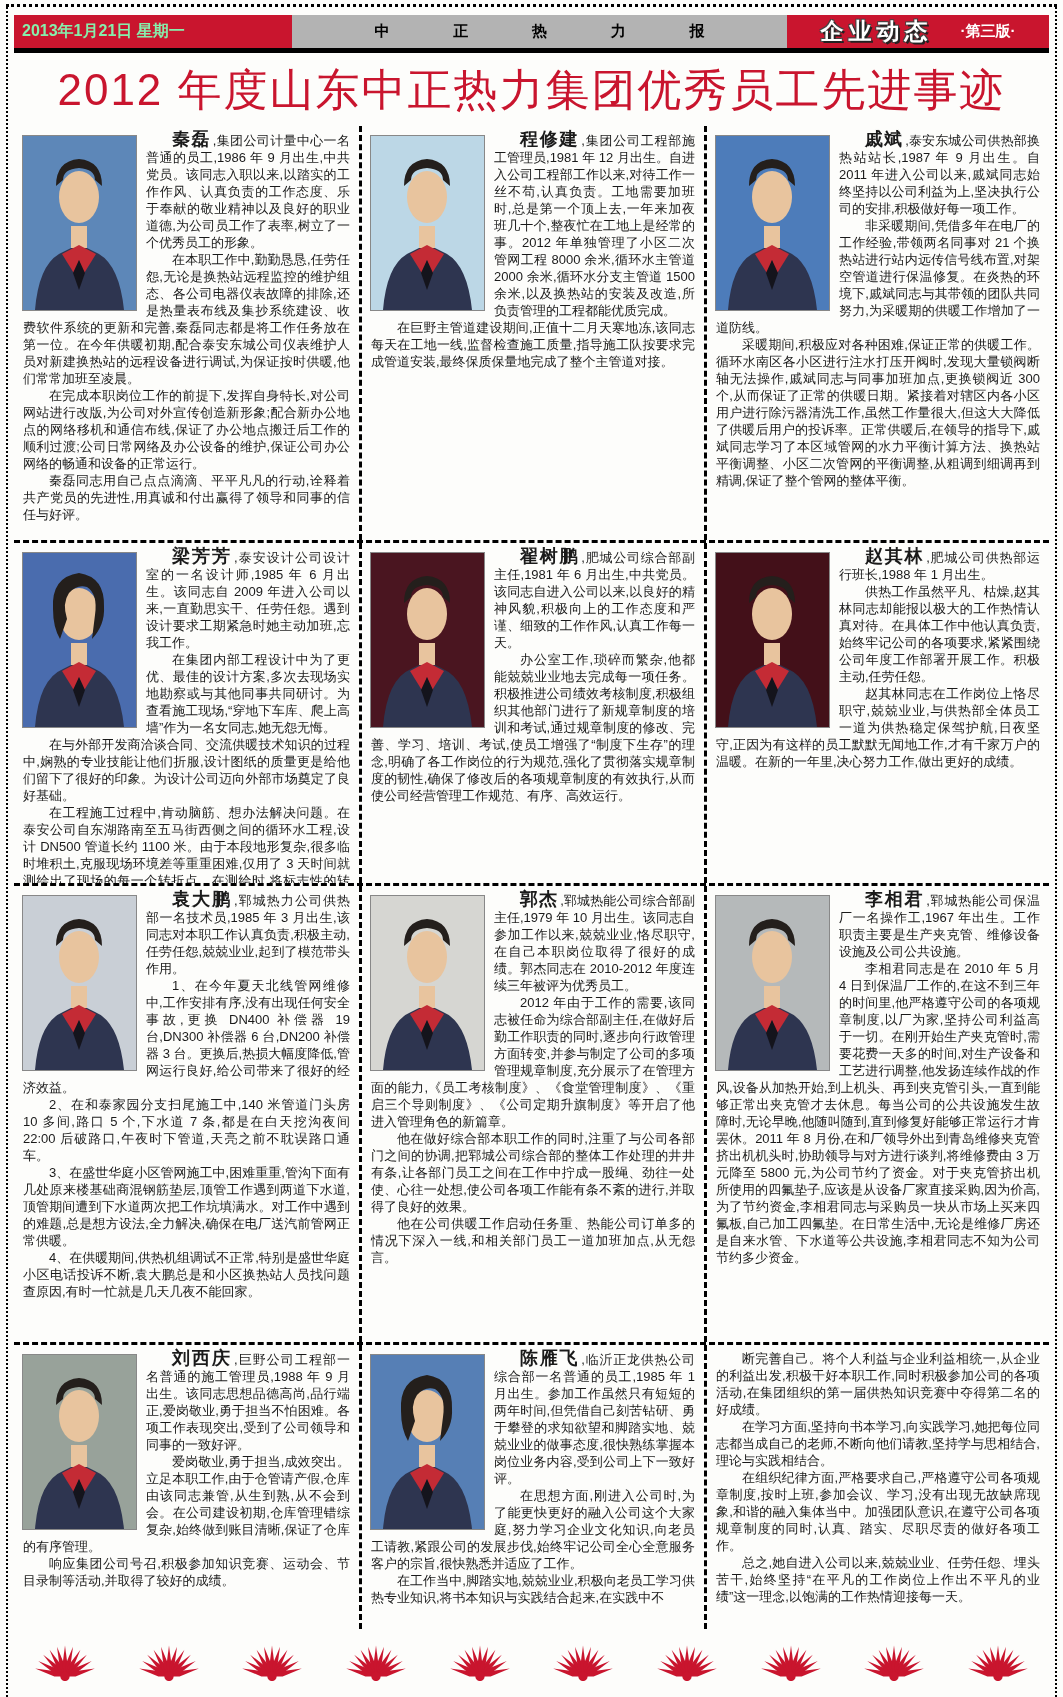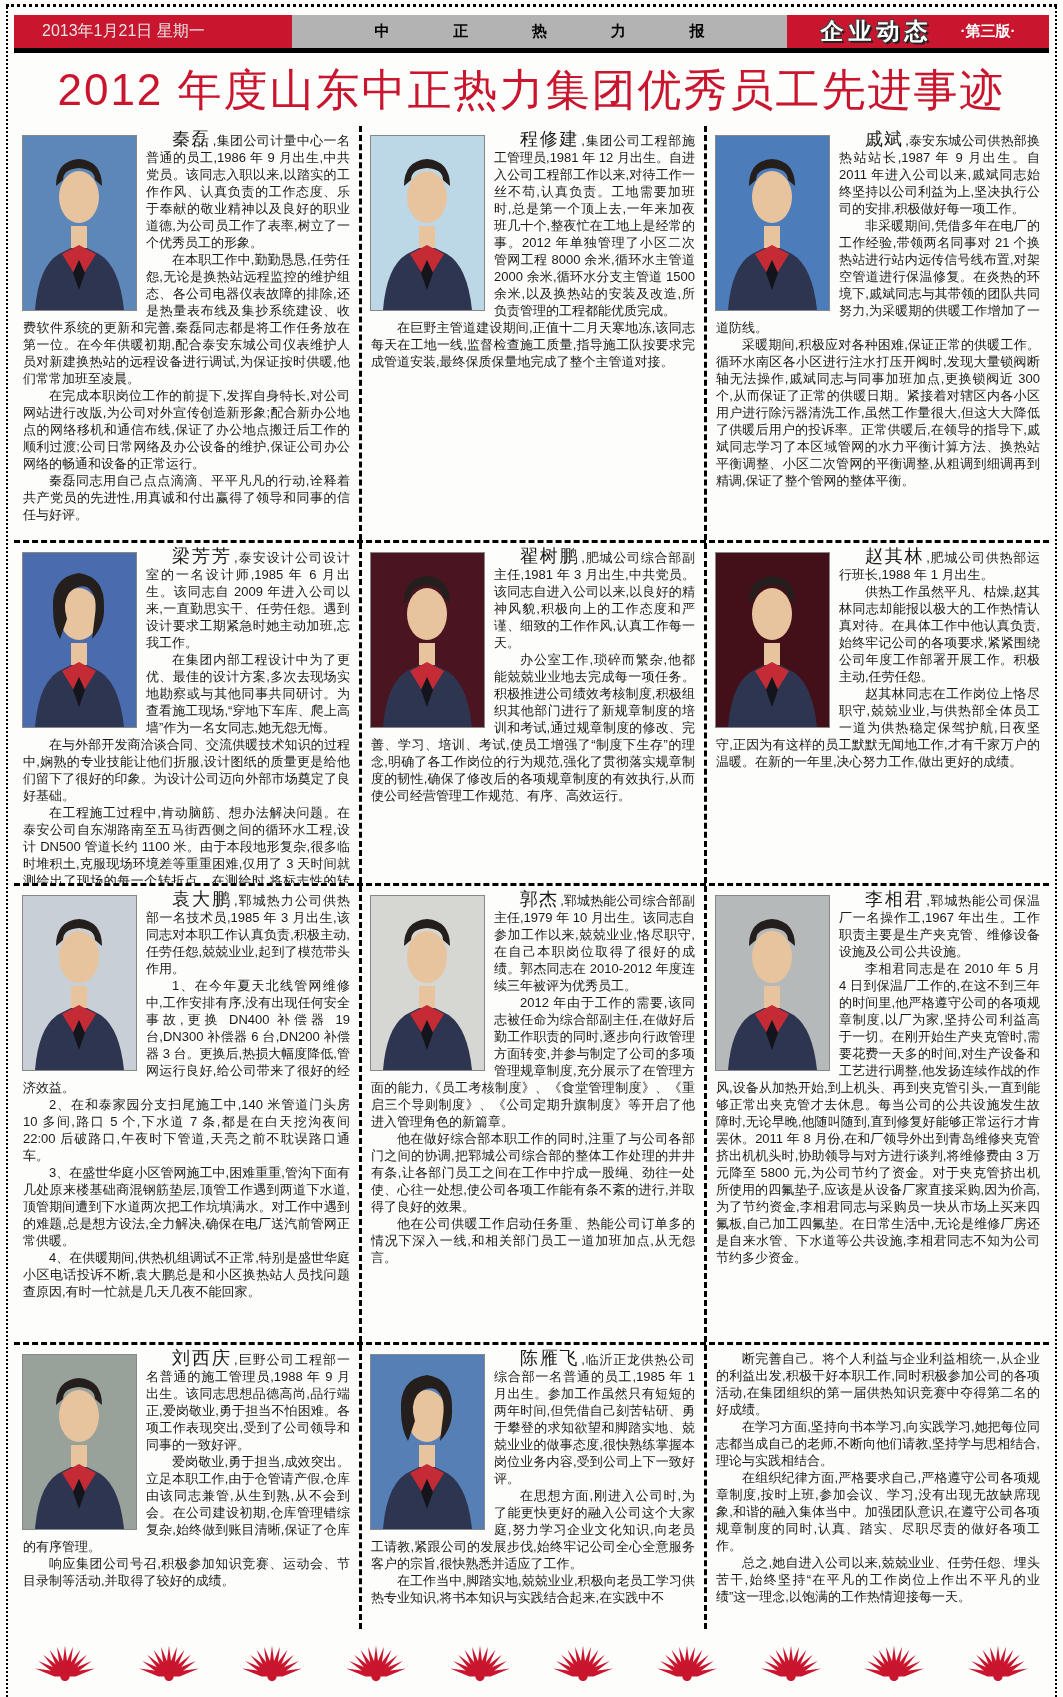--- a/index.html
+++ b/index.html
@@ -4,22 +4,22 @@
 <style>
   *{margin:0;padding:0;box-sizing:border-box}
   html,body{width:1063px;height:1697px;overflow:hidden;background:#fdfdfb;
     font-family:"Liberation Sans",sans-serif;color:#141414}
   .frame{position:absolute;top:4px;left:6px;width:1051px;height:1693px;
     border-top:3px dotted #000;border-left:2px dotted #000;border-right:2px dotted #000;
     padding:8px 6px 0 6px}
   
   .masthead{display:flex;align-items:stretch;background:var(--gray,#b3b3b3);
     border-bottom:5px solid #000;height:38px}
-  .date-block{background:var(--red,#c9152e);color:#e5e5e5;font-weight:normal;font-size:16px;
-    display:flex;align-items:center;padding:0 28px;min-width:278px}
+  .date-block{background:var(--red,#c9152e);color:#86efac;font-weight:bold;font-size:16px;
+    display:flex;align-items:center;padding:0 8px;min-width:278px}
   .paper-name{flex:1;display:flex;align-items:center;justify-content:center;
     font-family:"Liberation Serif",serif;font-weight:bold;font-size:15px;
     letter-spacing:30px;text-indent:30px;color:#000}
   .section-block{background:var(--red,#c9152e);display:flex;align-items:center;
     justify-content:center;gap:28px;min-width:262px;padding:4px 10px}
   .section-name{color:#fff;font-weight:bold;font-size:23px;letter-spacing:5px;
     text-shadow:2px 2px 0 #222,-1px -1px 0 #444,1px -1px 0 #444,-1px 1px 0 #444}
   .page-no{color:#fff;font-weight:bold;font-size:15px}
   
   .main-title{color:var(--red,#c9152e);font-size:44px;line-height:1.2;font-weight:normal;
@@ -28,21 +28,21 @@
   .grid{width:100%}
   .row{display:flex}
   .row + .row{border-top:3px dashed #000}
   .row1{height:414px}.row2{height:343px}.row3{height:459px}.row4{height:287px}
   .cell{width:33.333%;padding:5px 9px 0 9px;overflow:hidden;text-align:justify}
   .cell + .cell{border-left:3px dashed #000}
   .photo{float:left;width:113px;height:174px;margin:5px 10px 3px 0;
     outline:1px solid #888}
   .photo svg{display:block}
   .cell p{font-size:13px;line-height:17px;text-indent:2em;color:#1a1a1a}
-  .pname{font-size:18px;font-weight:normal;letter-spacing:1px;margin-right:2px}
+  .pname{font-size:18px;font-weight:bold;letter-spacing:1px;margin-right:2px}
   .noindent{text-indent:0}
   
   .ornaments{display:flex;justify-content:space-between;align-items:flex-end;
     padding:10px 16px 0 16px}
 </style>
 </head>
 <body>
 
 <div class="frame">
 
@@ -136,21 +136,21 @@
               <rect width="113" height="174" fill="#4a1520"></rect>
               <path d="M12 174 Q16 126 40 116 L56 108 72 116 Q96 126 101 174 Z" fill="#2e3550"></path>
               <rect x="48" y="90" width="16" height="22" fill="#e8c49e"></rect>
               <ellipse cx="56" cy="61" rx="20" ry="26" fill="#e8c49e"></ellipse>
               <path d="M56 23 Q33 25 33 50 L40 44 Q40 33 56 32 Q72 33 72 44 L79 50 Q79 25 56 23 Z" fill="#241f1c"></path>
               <path d="M56 109 L39 118 L52 139 L56 124 Z" fill="#c42b35"></path>
               <path d="M56 109 L73 118 L60 139 L56 124 Z" fill="#c42b35"></path>
               <path d="M56 124 L50 137 L56 154 L62 137 Z" fill="#14141c"></path>
             </svg>
           </div>
-          <p><b class="pname">翟树鹏</b><span>,肥城公司综合部副主任,1981 年 3 月出生,中共党员。该同志自进入公司以来,以良好的精神风貌,积极向上的工作态度和严谨、细致的工作作风,认真工作每一天。</span></p>
+          <p><b class="pname">翟树鹏</b><span>,肥城公司综合部副主任,1981 年 6 月出生,中共党员。该同志自进入公司以来,以良好的精神风貌,积极向上的工作态度和严谨、细致的工作作风,认真工作每一天。</span></p>
           <p>办公室工作,琐碎而繁杂,他都能兢兢业业地去完成每一项任务。积极推进公司绩效考核制度,积极组织其他部门进行了新规章制度的培训和考试,通过规章制度的修改、完善、学习、培训、考试,使员工增强了“制度下生存”的理念,明确了各工作岗位的行为规范,强化了贯彻落实规章制度的韧性,确保了修改后的各项规章制度的有效执行,从而使公司经营管理工作规范、有序、高效运行。</p>
         </div>
         <div class="cell">
           <div class="photo">
             <svg viewBox="0 0 113 174" width="113" height="174" preserveAspectRatio="none">
               <rect width="113" height="174" fill="#431019"></rect>
               <path d="M12 174 Q16 126 40 116 L56 108 72 116 Q96 126 101 174 Z" fill="#2e3550"></path>
               <rect x="48" y="90" width="16" height="22" fill="#e8c49e"></rect>
               <ellipse cx="56" cy="61" rx="20" ry="26" fill="#e8c49e"></ellipse>
               <path d="M56 23 Q33 25 33 50 L40 44 Q40 33 56 32 Q72 33 72 44 L79 50 Q79 25 56 23 Z" fill="#241f1c"></path>

